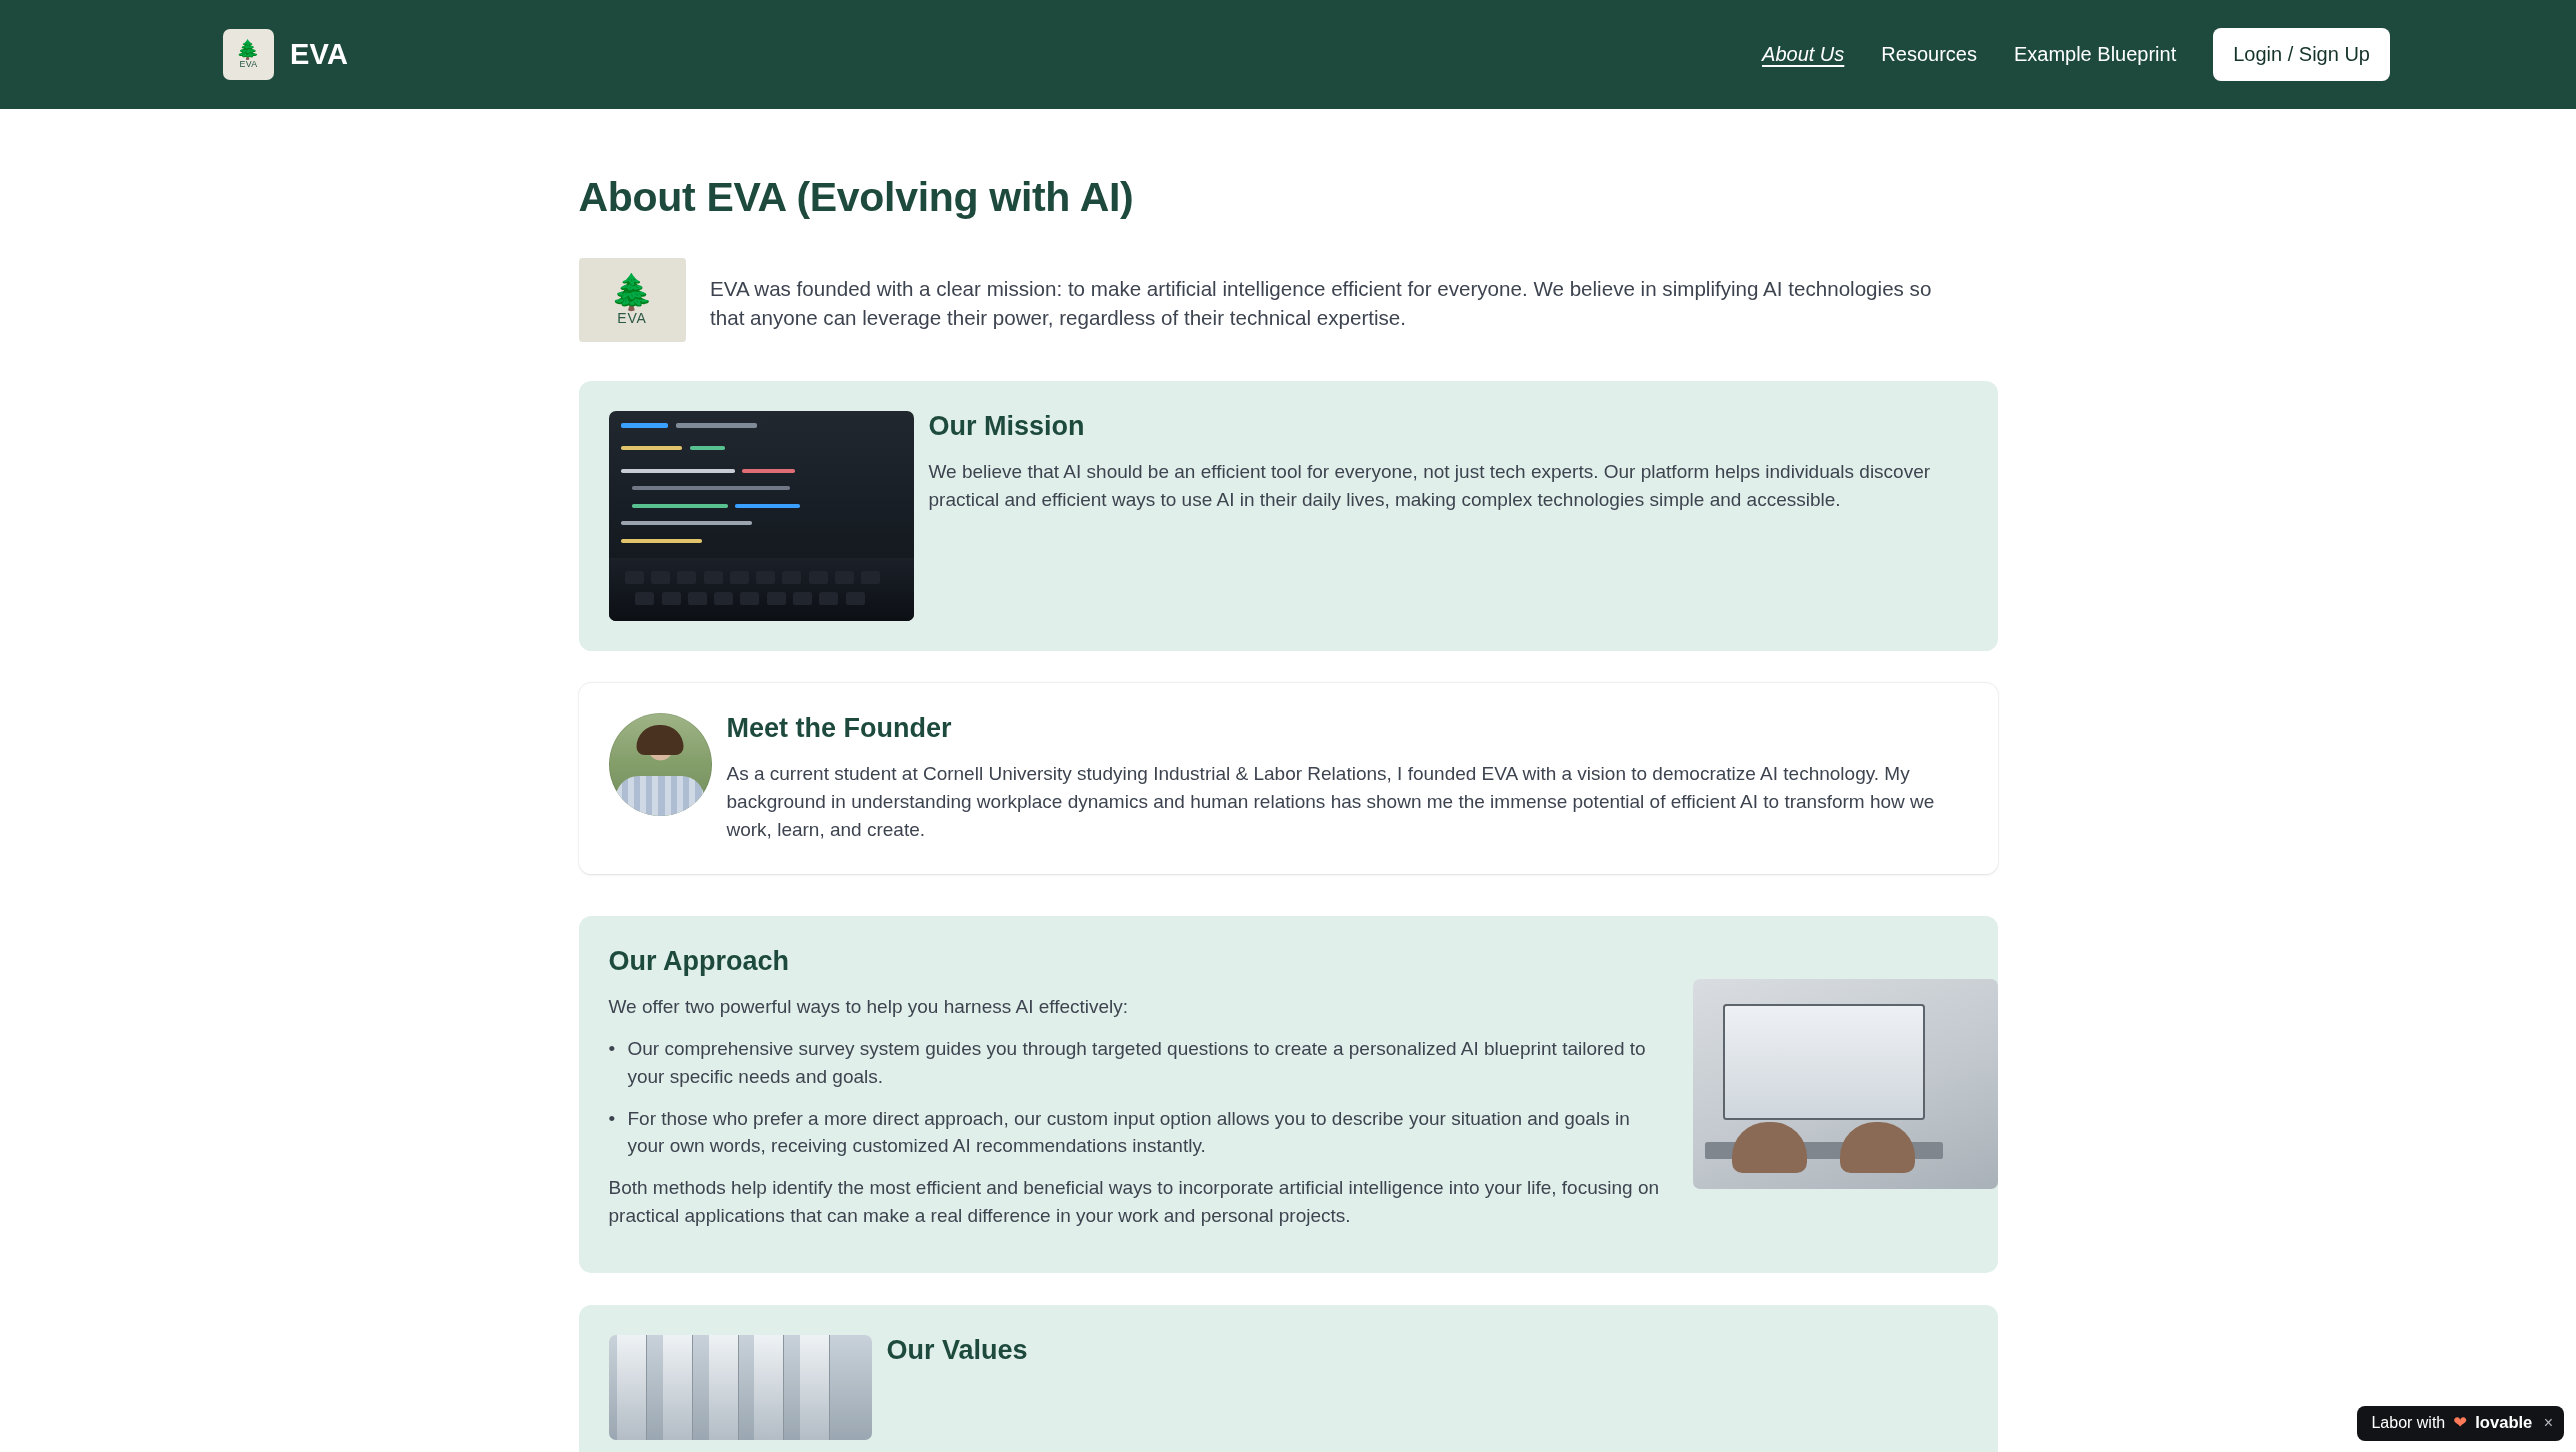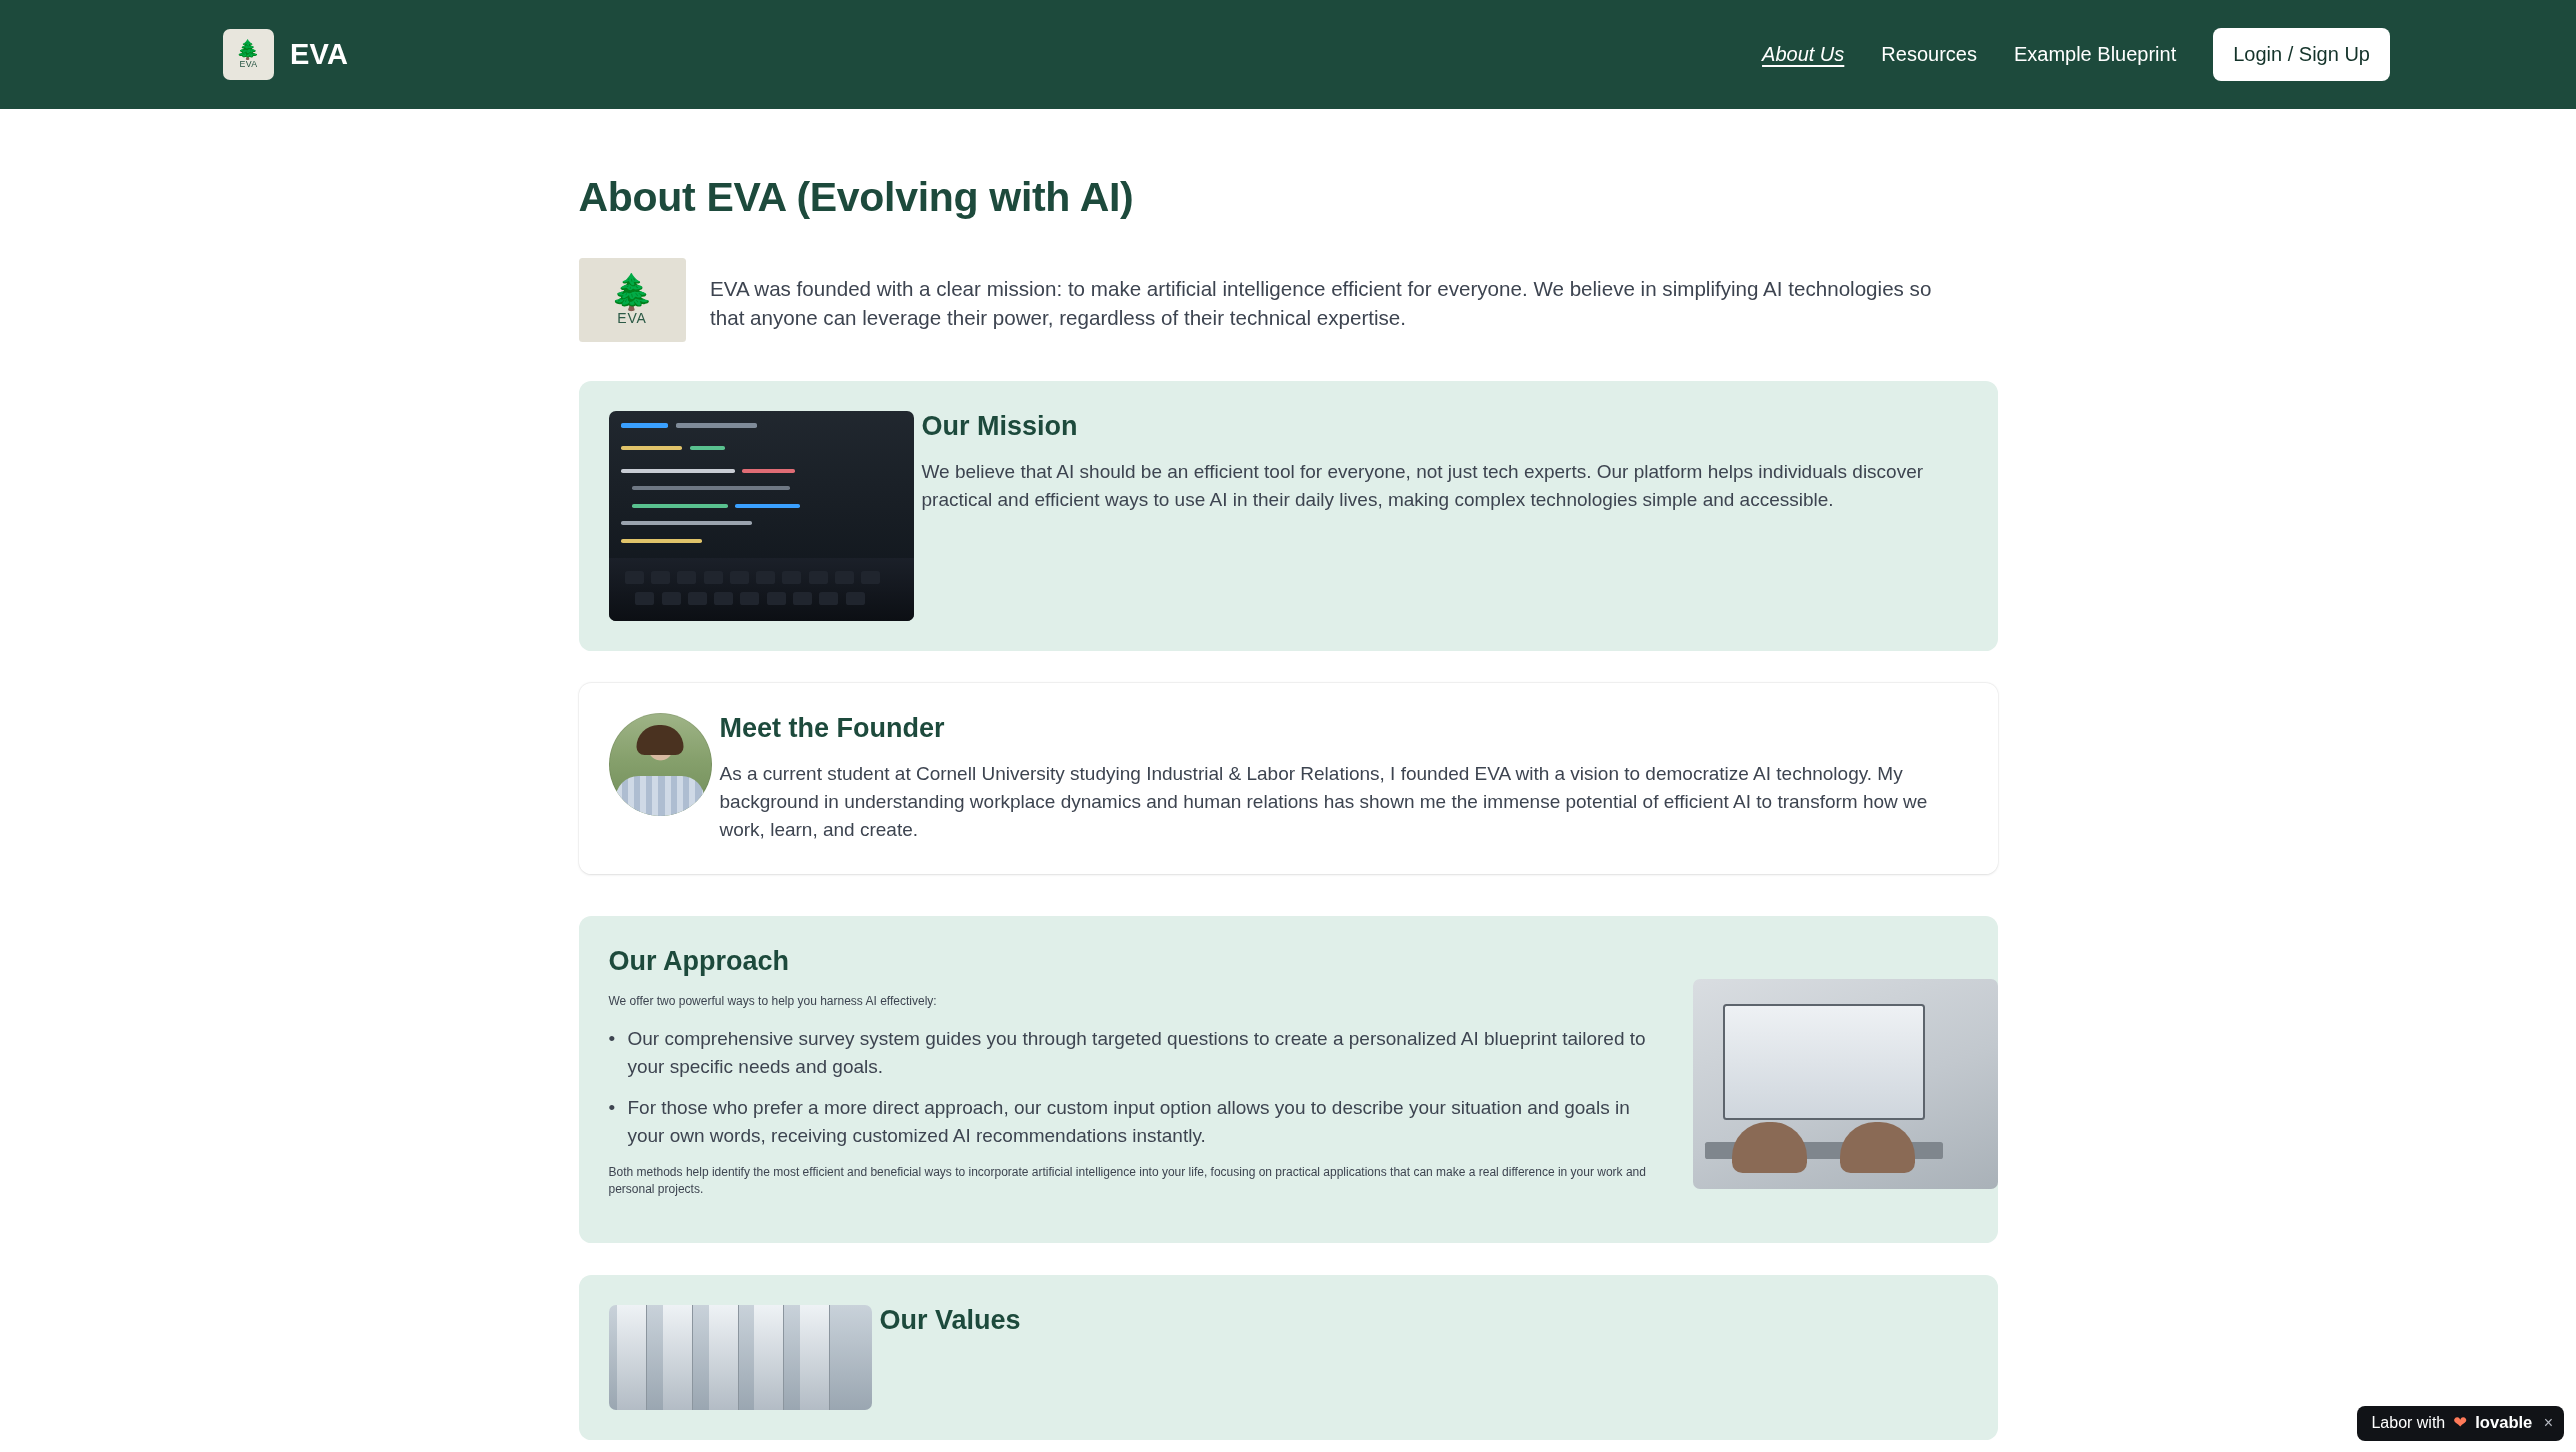--- a/index.html
+++ b/index.html
@@ -104,21 +104,21 @@
 
   
   .card {
     border-radius: 12.3px;
     margin-bottom: 32px;
     padding: 30px;
   }
   .card.tinted { background: #e0efe9; }
   .card.white  { background: #ffffff; box-shadow: 0 0.9px 2.6px rgba(0,0,0,.10), 0 0 0 0.9px rgba(0,0,0,.03); }
 
-  .card-row { display: flex; gap: 8px; align-items: flex-start; }
+  .card-row { display: flex; gap: 15px; align-items: flex-start; }
 
   .card-title {
     color: #1d4a3c;
     font-size: 27px;
     font-weight: bold;
     margin-bottom: 16px;
   }
   .card-body {
     font-size: 19px;
     line-height: 1.48;
@@ -164,21 +164,21 @@
   }
   .img-founder .shirt {
     position: absolute; left: 50%; bottom: 0; transform: translateX(-50%);
     width: 89px; height: 40px; border-radius: 23px 23px 0 0;
     background: repeating-linear-gradient(90deg,#cfd9e6 0 6.1px,#aebdd1 6.1px 12.3px);
   }
 
   
   .approach-wrap { position: relative; margin-top: 42px; }
   .approach-text { width: 1060px; }
-  .approach-p { font-size: 12px; line-height: 1.46; color: #3d4450; margin-bottom: 14px; }
+  .approach-p { font-size: 19px; line-height: 1.46; color: #3d4450; margin-bottom: 14px; }
   .bullet { display: flex; gap: 12.3px; margin-bottom: 14px; }
   .bullet .dot { font-size: 19px; line-height: 1.46; color: #3d4450; }
   .bullet .btxt { font-size: 19px; line-height: 1.46; color: #3d4450; }
   .img-laptop {
     position: absolute;
     right: 0; top: 63px;
     width: 305px; height: 210px;
     border-radius: 7px;
     background: linear-gradient(160deg,#d9dde1 0%, #c2c8ce 55%, #a9b1b8 100%);
     overflow: hidden;

